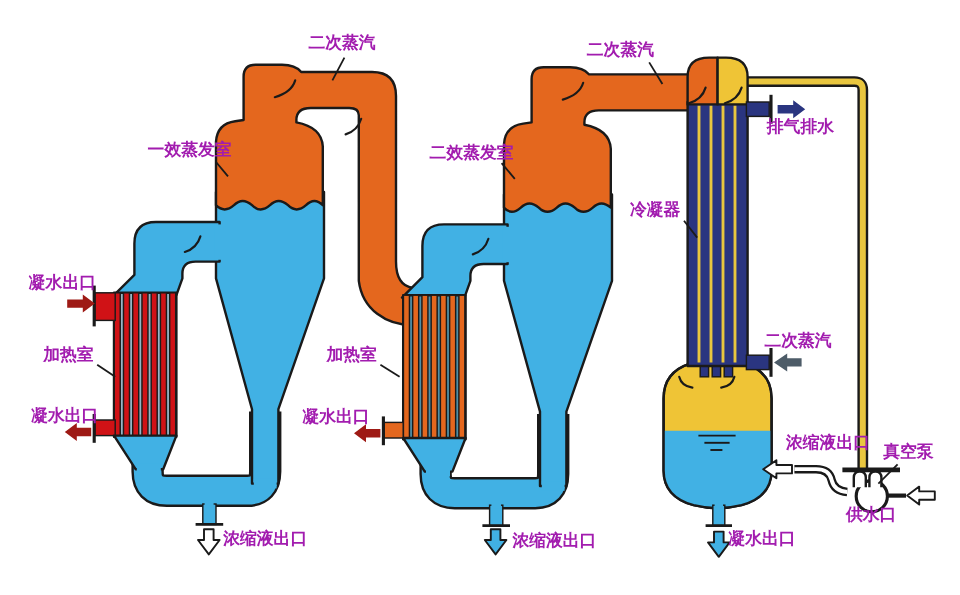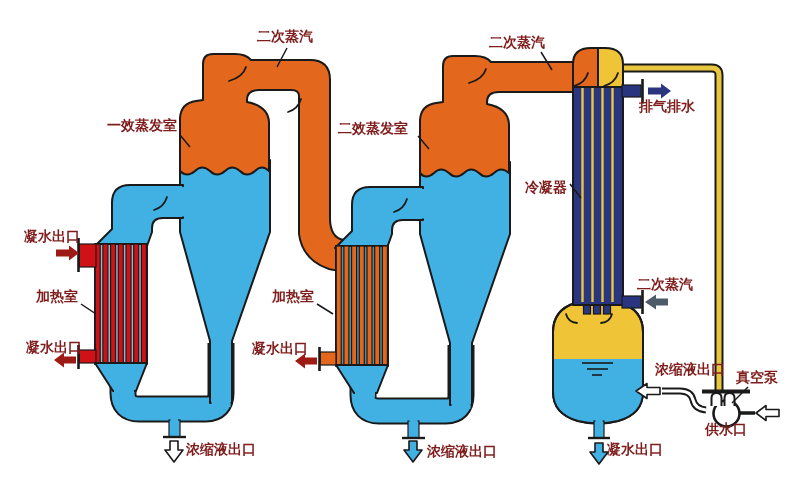--- a/index.html
+++ b/index.html
@@ -1,19 +1,19 @@
 <!DOCTYPE html>
 <html style="--bg: #ffffff; --orange: #e4671e; --blue: #41b1e4; --red: #d01216; --navy: #2a3580; --yellow: #efc436; --yellow_pipe: #e9c63f; --tube_gap_1: #97b5c6; --tube_gap_2: #4e8fa6; --arrow_dark_red: #9e1a15; --arrow_slate: #4d5c68; --outline: #1a1a1a;"><head>
 <meta charset="utf-8">
 <style>
   html,body{margin:0;padding:0;background:#fff;}
   #stage{position:relative;width:800px;height:496px;background:var(--bg,#fff);overflow:hidden;
          font-family:"DejaVu Sans","Liberation Sans",sans-serif;}
   #art{position:absolute;left:0;top:0;}
-  .label{position:absolute;font-weight:bold;font-size:14px;color:#7f1d1d;white-space:nowrap;line-height:1;}
+  .label{position:absolute;font-weight:bold;font-size:14px;color:#a21caf;white-space:nowrap;line-height:1;}
   
   .f-orange{fill:var(--orange)} .f-blue{fill:var(--blue)} .f-red{fill:var(--red)}
   .f-navy{fill:var(--navy)} .f-yellow{fill:var(--yellow)} .f-white{fill:#ffffff}
   .f-darkred{fill:var(--arrow_dark_red)} .f-slate{fill:var(--arrow_slate)}
   .f-gap1{fill:var(--tube_gap_1)} .f-gap2{fill:var(--tube_gap_2)}
   .nostroke{stroke:none}
   
   .ol{stroke:var(--outline);stroke-width:2;stroke-linejoin:round}
   .ol1{stroke:var(--outline);stroke-width:1.2}
   .ol16{stroke:var(--outline);stroke-width:1.6;stroke-linejoin:round}
@@ -166,29 +166,29 @@
   <line class="ln" stroke-width="1.5" x1="180" y1="135" x2="190" y2="147"></line>
   <line class="ln" stroke-width="1.5" x1="418" y1="136" x2="429" y2="149"></line>
   <line class="ln" stroke-width="1.5" x1="81" y1="304" x2="96" y2="314"></line>
   <line class="ln" stroke-width="1.5" x1="317" y1="304" x2="333" y2="314"></line>
   <line class="ln" stroke-width="1.5" x1="570" y1="184" x2="581" y2="198"></line>
   <line class="ln" stroke-width="1.5" x1="748" y1="387" x2="732" y2="403"></line>
 </svg>
 
   <div class="label" style="left:257px;top:29px">二次蒸汽</div>
   <div class="label" style="left:489px;top:35px">二次蒸汽</div>
-  <div class="label" style="left:107px;top:118px">一效蒸发室</div>
-  <div class="label" style="left:338px;top:121px">二效蒸发室</div>
+  <div class="label" style="left:123px;top:118px">一效蒸发室</div>
+  <div class="label" style="left:358px;top:121px">二效蒸发室</div>
   <div class="label" style="left:24px;top:229px">凝水出口</div>
   <div class="label" style="left:36px;top:289px">加热室</div>
   <div class="label" style="left:26px;top:340px">凝水出口</div>
   <div class="label" style="left:186px;top:442px">浓缩液出口</div>
   <div class="label" style="left:272px;top:289px">加热室</div>
   <div class="label" style="left:252px;top:341px">凝水出口</div>
   <div class="label" style="left:427px;top:444px">浓缩液出口</div>
-  <div class="label" style="left:525px;top:180px">冷凝器</div>
+  <div class="label" style="left:525px;top:168px">冷凝器</div>
   <div class="label" style="left:639px;top:99px">排气排水</div>
   <div class="label" style="left:637px;top:277px">二次蒸汽</div>
   <div class="label" style="left:655px;top:362px">浓缩液出口</div>
   <div class="label" style="left:736px;top:370px">真空泵</div>
   <div class="label" style="left:705px;top:422px">供水口</div>
   <div class="label" style="left:607px;top:442px">凝水出口</div>
 </div>
 
 </body></html>

